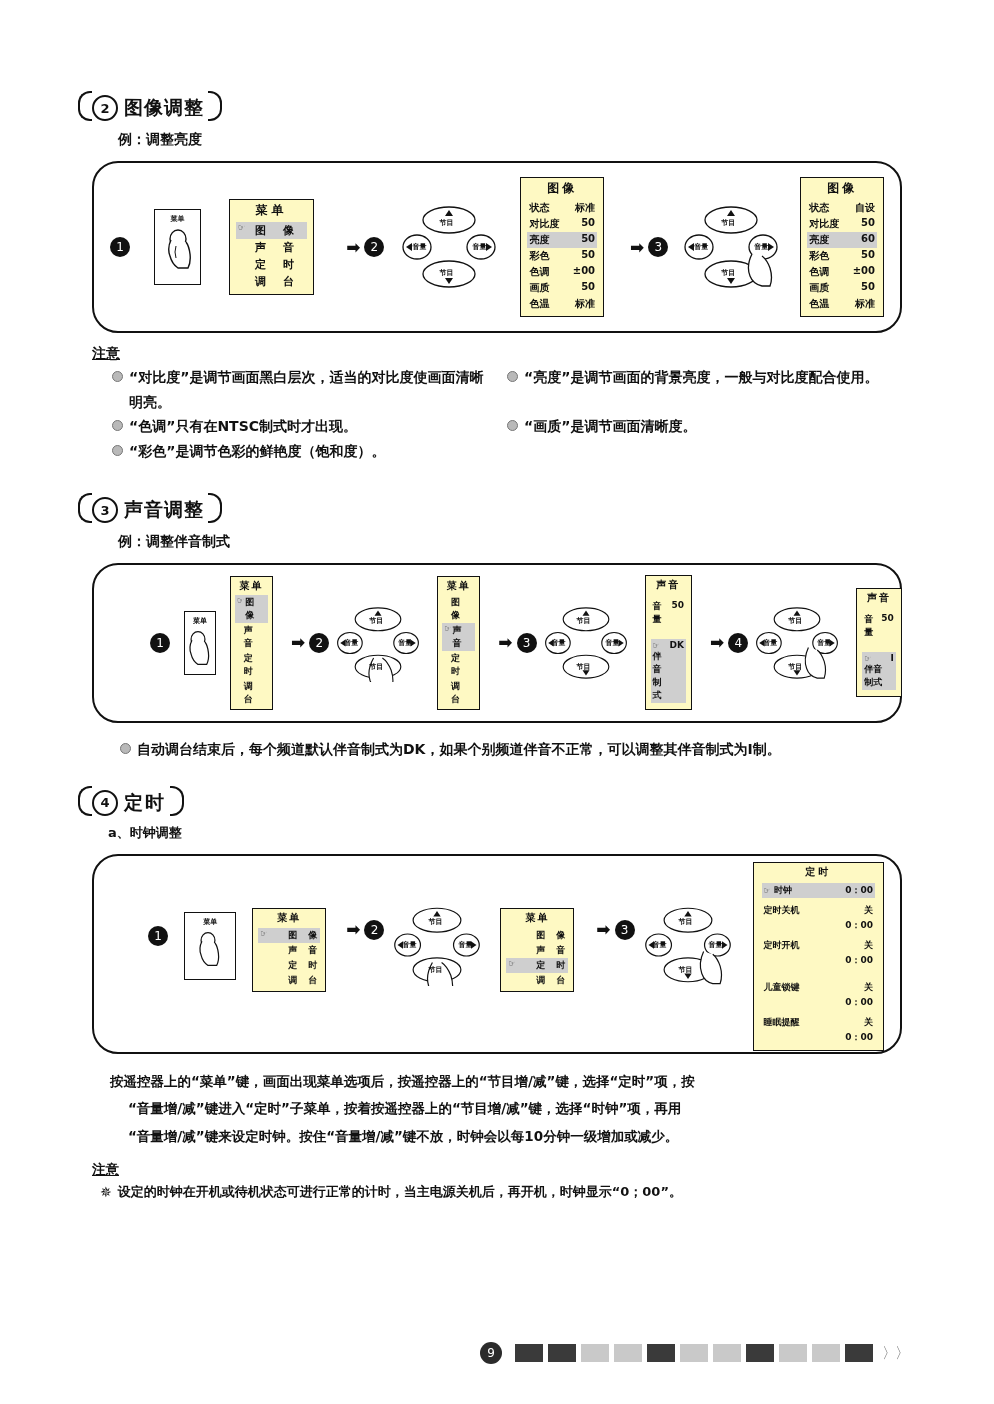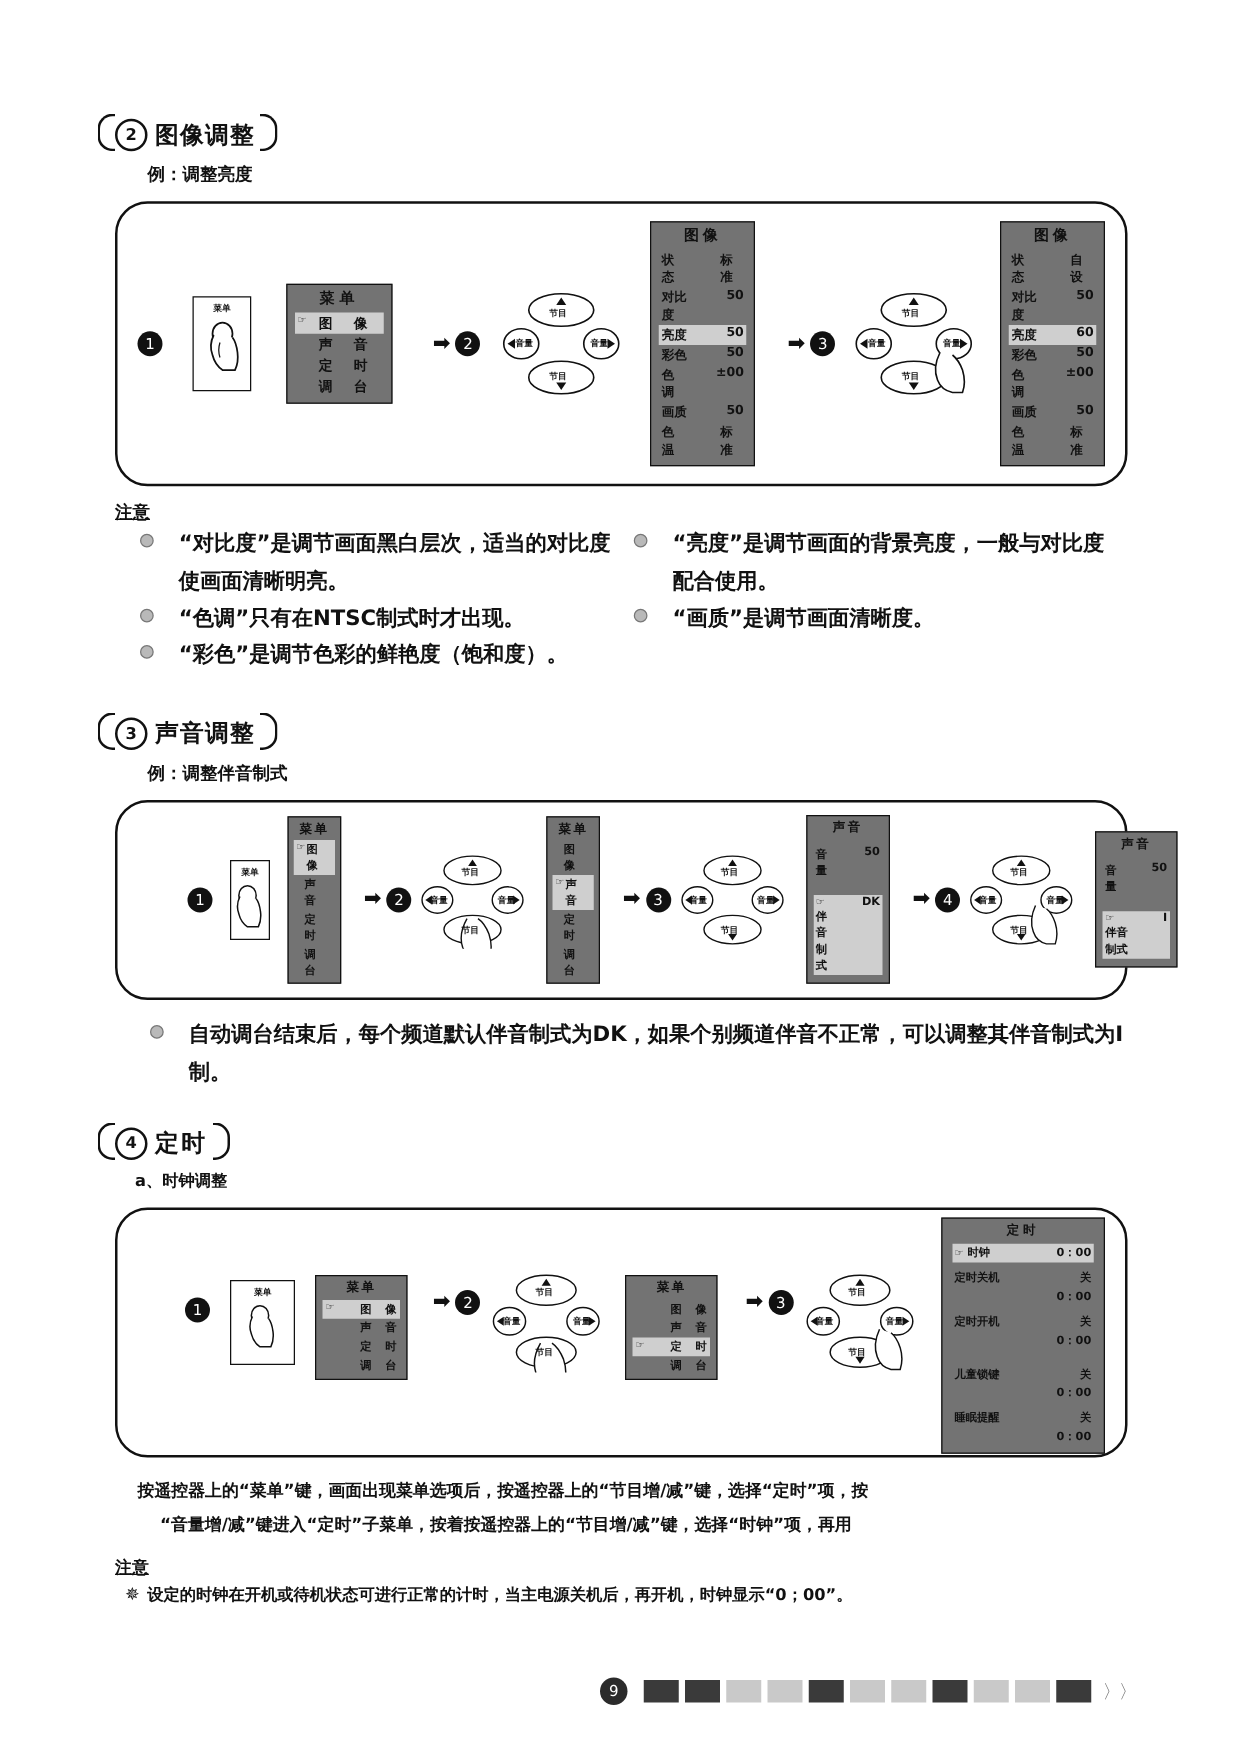--- a/index.html
+++ b/index.html
@@ -86,61 +86,61 @@
   }
   .keybox .cap{font-size:7px;font-weight:bold;letter-spacing:0px;}
   .hand{
     margin-top:2px;
     width:30px;height:46px;
     position:relative;
   }
   .hand svg{display:block;}
   
   .screen{
-    border:1.5px solid #111;background:#737373;
+    border:1.5px solid #111;background:#fef9c3;
     box-sizing:border-box;
     font-size:11px;
   }
   .screen .title{
     text-align:center;font-weight:bold;
     padding:2px 0 1px;
     letter-spacing:4px;
     font-size:12px;
   }
   .screen ul{list-style:none;margin:0;padding:2px 6px 4px;}
   .screen li{
     display:flex;justify-content:space-between;
     padding:1px 2px;
     letter-spacing:3px;
     font-weight:bold;
   }
   .screen li.hl{background:#cfcfcf;}
   .screen li .lead{width:9px;display:inline-block;font-size:8px;}
   .kv{font-size:10px;}
-  .kv li{letter-spacing:0;font-weight:bold;gap:20px;}
+  .kv li{letter-spacing:0;font-weight:bold;}
   .kv li span.k{margin-right:8px;}
   
   .dpad{
     position:relative;width:98px;height:86px;flex:0 0 auto;
   }
   .dpad .lab{
     position:absolute;font-size:7px;font-weight:bold;
   }
   
   .note-title{
     margin:12px 0 2px 92px;font-size:14px;font-weight:bold;
     text-decoration:underline;
   }
   .notes{
     margin-left:112px;width:790px;
     display:flex;flex-wrap:wrap;
   }
   .note{
-    display:flex;gap:20px;align-items:flex-start;
-    font-size:17px;font-weight:bold;
+    display:flex;gap:6px;align-items:flex-start;
+    font-size:14px;font-weight:bold;
     line-height:1.75;
     width:50%;box-sizing:border-box;padding-right:10px;
   }
   .note.full{width:100%;}
   .bullet{
     width:9px;height:9px;border-radius:50%;
     background:#b9b9b9;border:1px solid #777;
     margin-top:6px;flex:0 0 auto;
   }
   .para{
@@ -683,20 +683,21 @@
               <span>0：00</span>
             </li>
         </ul>
       </div>
     </div>
   </div>
 
   <div class="para">
     <span>按遥控器上的“菜单”键，画面出现菜单选项后，按遥控器上的“节目增/减”键，选择“定时”项，按</span>
     <span class="ind">“音量增/减”键进入“定时”子菜单，按着按遥控器上的“节目增/减”键，选择“时钟”项，再用</span>
+    <span class="ind">“音量增/减”键来设定时钟。按住“音量增/减”键不放，时钟会以每10分钟一级增加或减少。</span>
   </div>
 
   <div class="caution">注意</div>
   <div class="caution-line">
     <span style="font-size:14px;">✵</span>
     <span>设定的时钟在开机或待机状态可进行正常的计时，当主电源关机后，再开机，时钟显示“0；00”。</span>
   </div>
 
   <div class="footer">
     <div class="pagenum">9</div>

